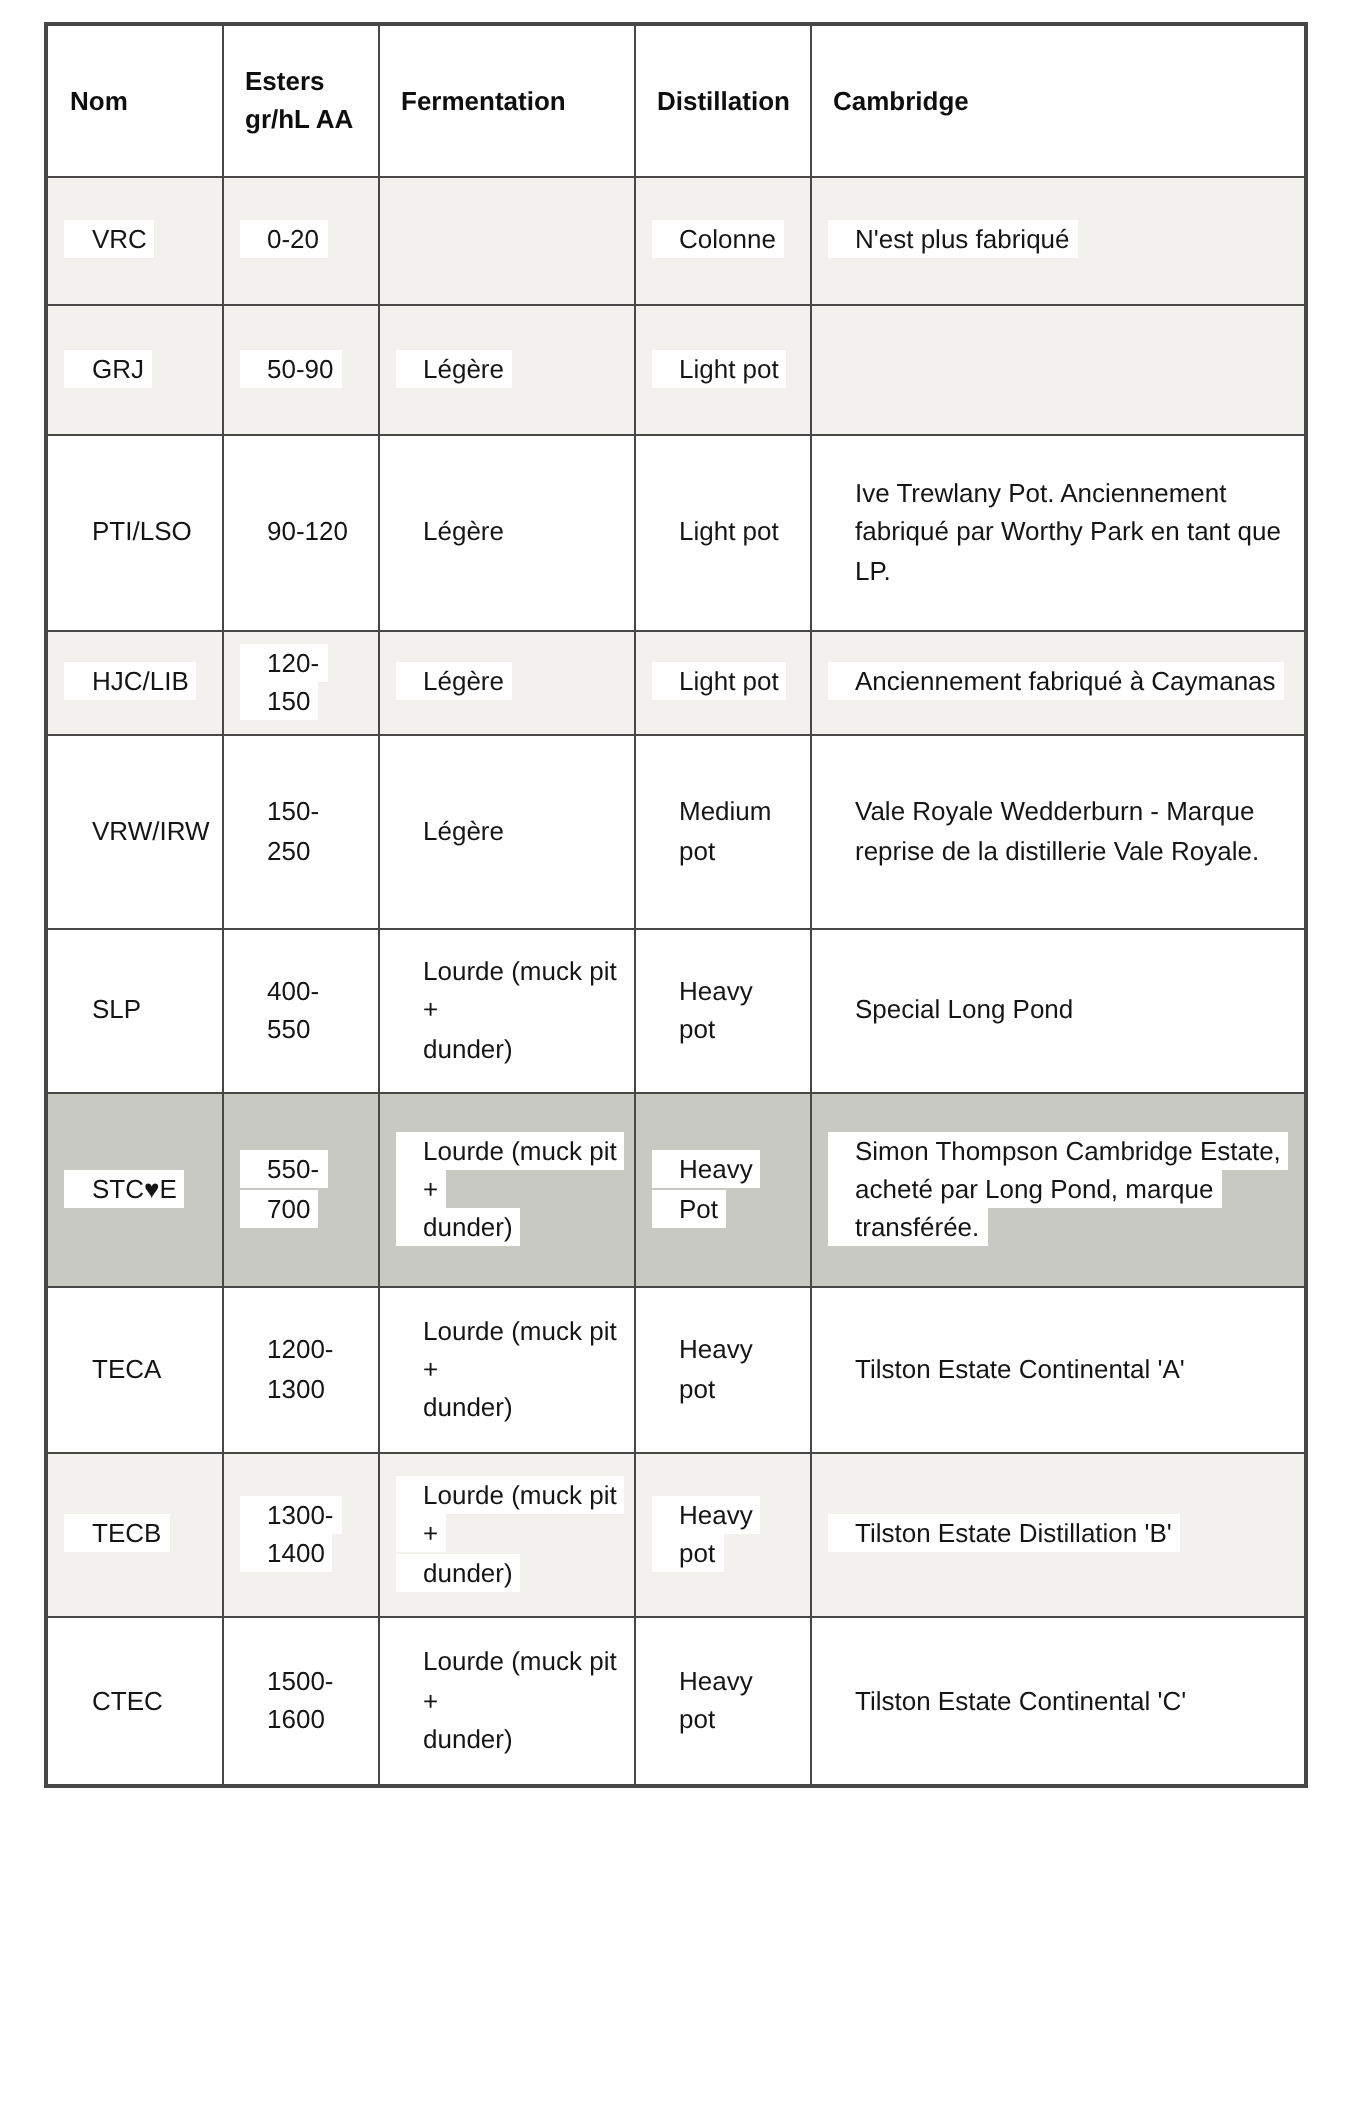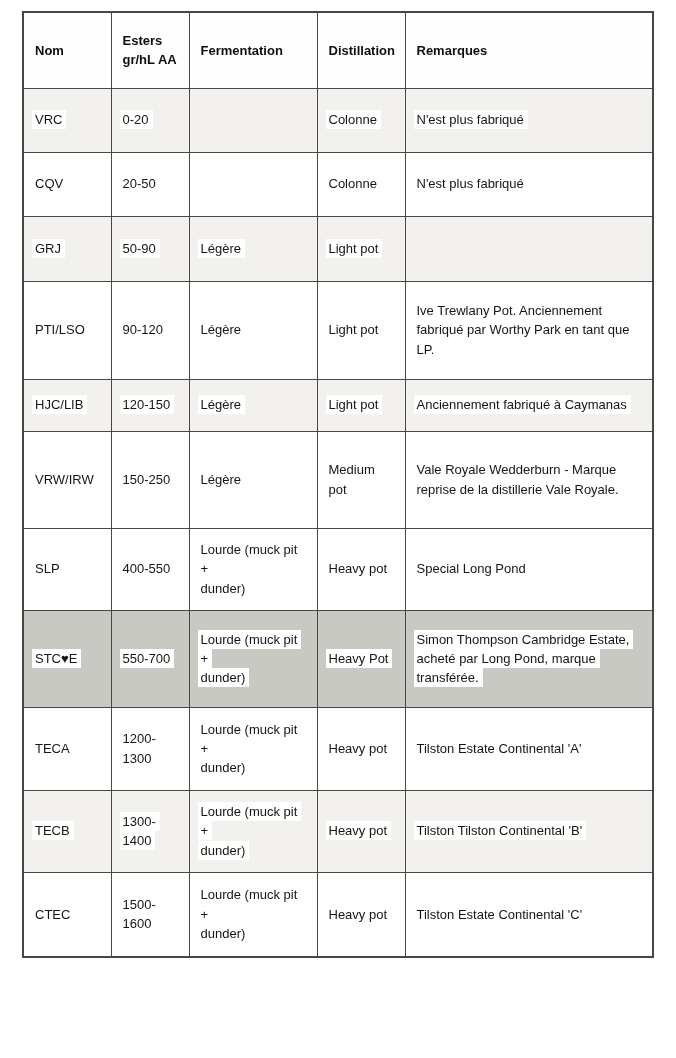--- a/index.html
+++ b/index.html
@@ -32,21 +32,21 @@
   }
   .doc-table th {
     font-weight: bold;
     color: #0e0e0e;
     background: #fefefe;
   }
   tr.shade-alt td { background: #f2f1ee; }
   tr.shade-sel td { background: #c9c9c4; }
   .hl {
     background: #ffffff;
-    padding: 2px 4px 2px 3px;
+    padding: 2px 4px 2px 14px;
     margin-left: -3px;
     -webkit-box-decoration-break: clone;
     box-decoration-break: clone;
     white-space: pre-line;
   }
   th .hdr {
     white-space: pre-line;
   }
 </style>
 </head>
@@ -60,34 +60,27 @@
       <col style="width:88px">
       <col style="width:248px">
   </colgroup>
   <thead>
     <tr style="height:76px">
       <th><span class="hdr">Nom</span></th>
       <th><span class="hdr">Esters
 gr/hL AA</span></th>
       <th><span class="hdr">Fermentation</span></th>
       <th><span class="hdr">Distillation</span></th>
-      <th><span class="hdr">Remarques</span></th>
+      <th><span class="hdr">Cambridge</span></th>
     </tr>
   </thead>
   <tbody>
     <tr class="shade-alt" style="height:64px">
       <td><span class="hl">VRC</span></td>
       <td><span class="hl">0-20</span></td>
-      <td></td>
-      <td><span class="hl">Colonne</span></td>
-      <td><span class="hl">N'est plus fabriqué</span></td>
-    </tr>
-    <tr style="height:64px">
-      <td><span class="hl">CQV</span></td>
-      <td><span class="hl">20-50</span></td>
       <td></td>
       <td><span class="hl">Colonne</span></td>
       <td><span class="hl">N'est plus fabriqué</span></td>
     </tr>
     <tr class="shade-alt" style="height:65px">
       <td><span class="hl">GRJ</span></td>
       <td><span class="hl">50-90</span></td>
       <td><span class="hl">Légère</span></td>
       <td><span class="hl">Light pot</span></td>
       <td></td>
@@ -139,21 +132,21 @@
       <td><span class="hl">Heavy pot</span></td>
       <td><span class="hl">Tilston Estate Continental 'A'</span></td>
     </tr>
     <tr class="shade-alt" style="height:82px">
       <td><span class="hl">TECB</span></td>
       <td><span class="hl">1300-
 1400</span></td>
       <td><span class="hl">Lourde (muck pit +
 dunder)</span></td>
       <td><span class="hl">Heavy pot</span></td>
-      <td><span class="hl">Tilston Tilston Continental 'B'</span></td>
+      <td><span class="hl">Tilston Estate Distillation 'B'</span></td>
     </tr>
     <tr style="height:85px">
       <td><span class="hl">CTEC</span></td>
       <td><span class="hl">1500-
 1600</span></td>
       <td><span class="hl">Lourde (muck pit +
 dunder)</span></td>
       <td><span class="hl">Heavy pot</span></td>
       <td><span class="hl">Tilston Estate Continental 'C'</span></td>
     </tr>

